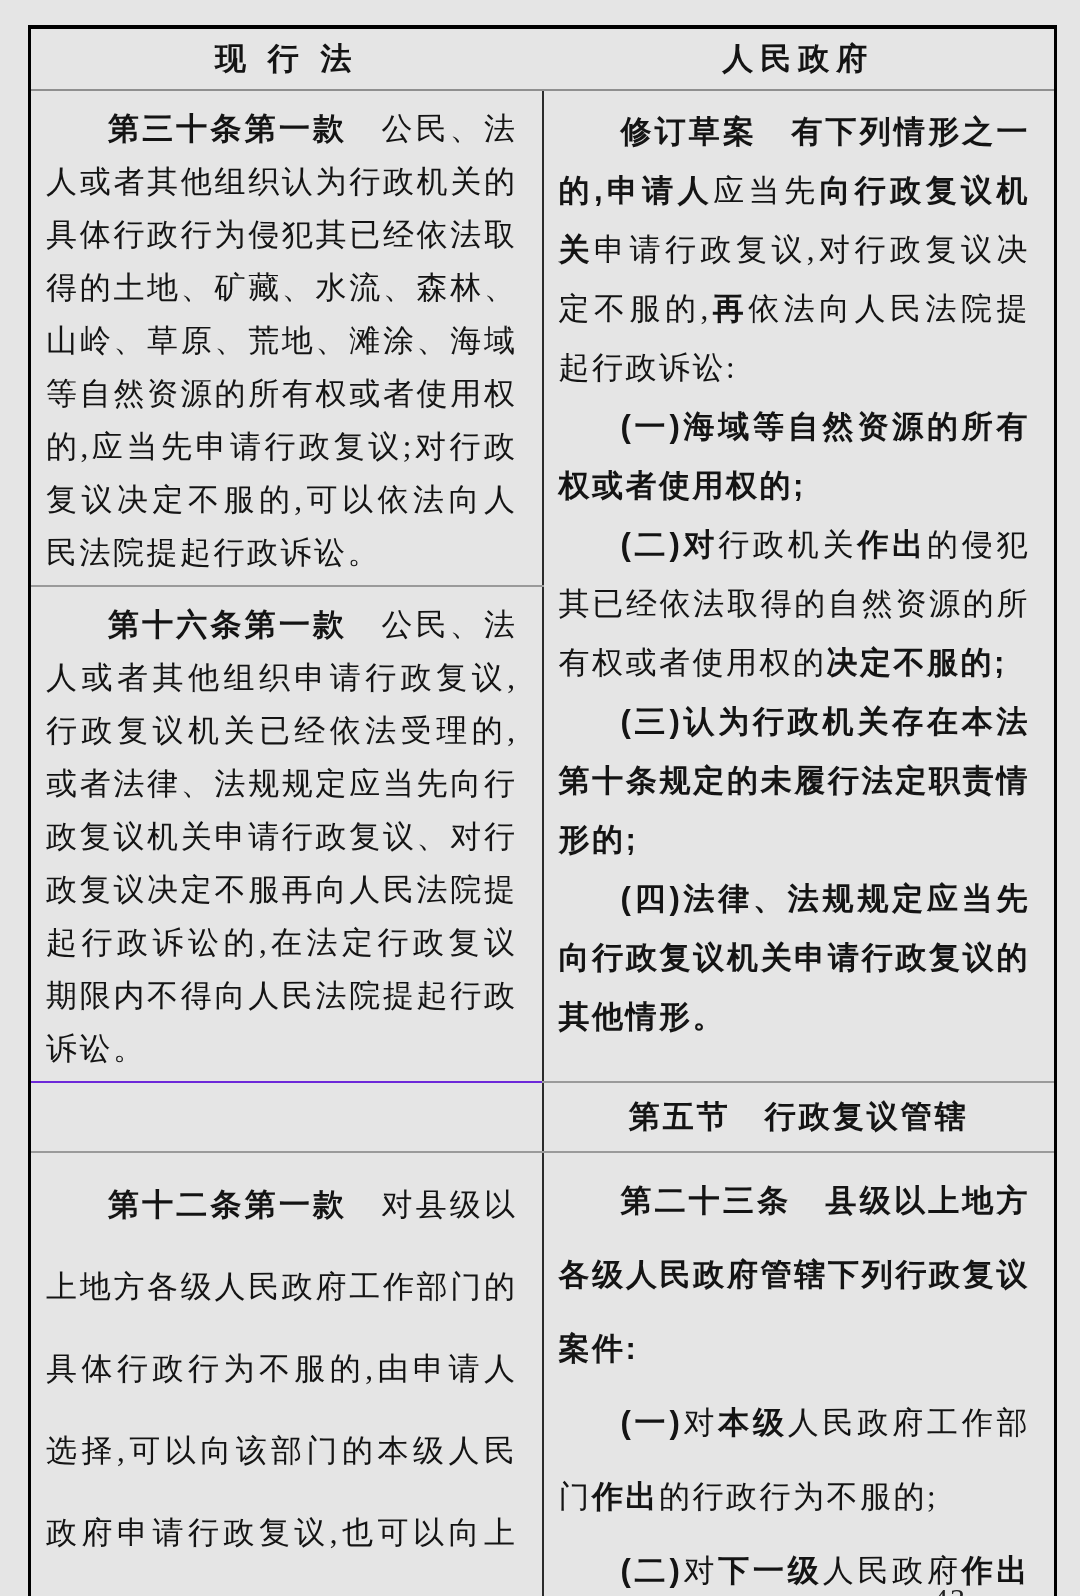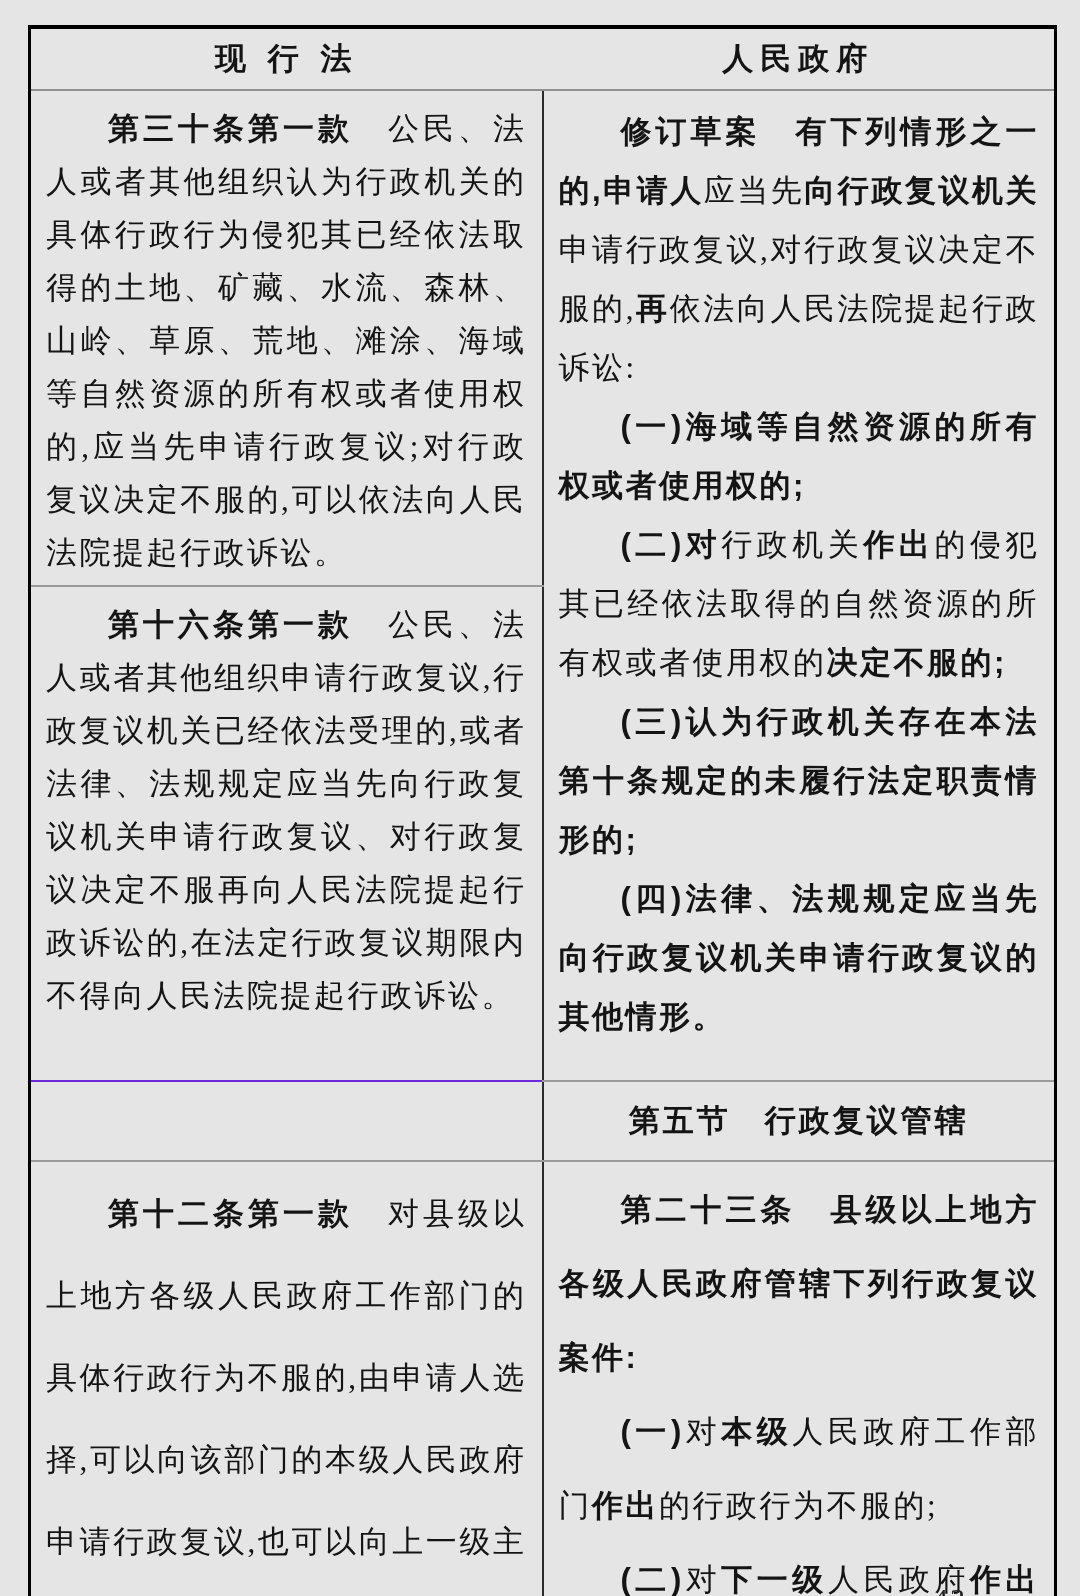--- a/index.html
+++ b/index.html
@@ -36,28 +36,28 @@
     font-weight: 700;
     letter-spacing: 7px;
     text-align: center;
     vertical-align: middle;
     border-bottom: 2px solid #8f8f8f;
     font-family: "Liberation Serif", "DejaVu Serif", serif;
   }
 
   td.cell {
     vertical-align: top;
-    padding: 11px 15px 6px 15px;
+    padding: 11px 24px 6px 15px;
   }
   td.cleft  { border-right: 2px solid #2b2b2b; }
   td.cright { border-left: 2px solid #2b2b2b; }
 
   tr.row-1 { height: 479px; }
   tr.row-2 { height: 495px; }
-  tr.row-3 { height: 80px;  }
+  tr.row-3 { height: 70px;  }
   tr.row-4 { height: 381px; }
 
   tr.row-1 td.cleft { border-bottom: 2px solid #9a9a9a; }
   td.span-art22     { border-bottom: 2px solid #9a9a9a; }
   tr.row-2 td       { border-bottom: 2px solid #6d28d9; }
   tr.row-3 td       { border-bottom: 2px solid #9a9a9a; }
 
   p.para {
     margin: 0;
     font-size: 31px;

